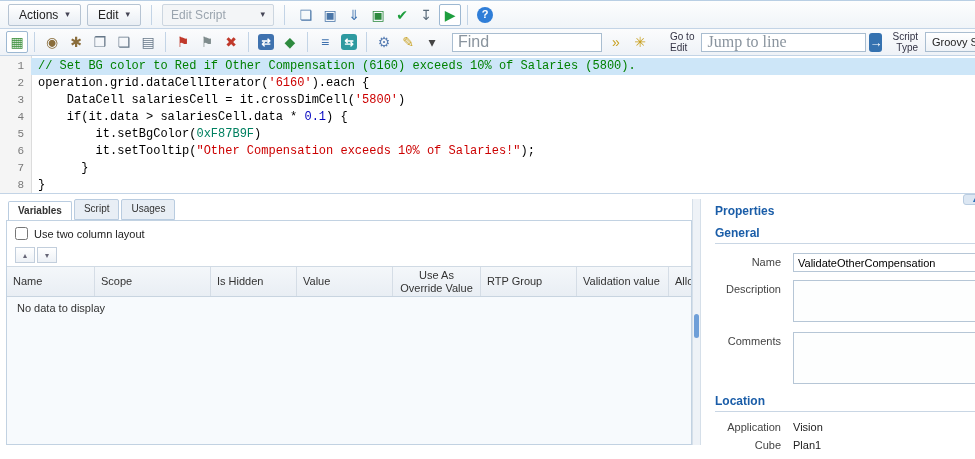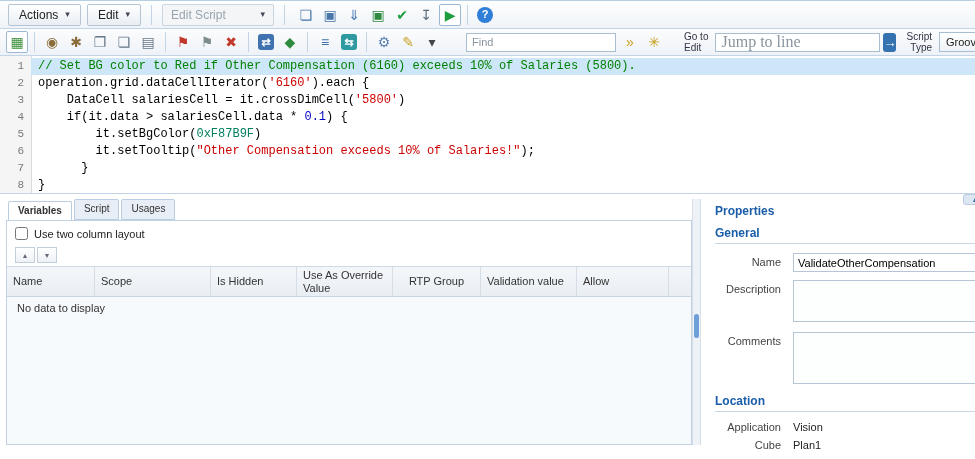--- a/index.html
+++ b/index.html
@@ -20,21 +20,21 @@
   .tbtn{width:22px;height:22px;display:inline-flex;align-items:center;justify-content:center;cursor:pointer;
     border:1px solid transparent;border-radius:2px}
   .tbtn.boxed{border:1px solid #9db8d2;background:#fff}
   .tbtn .glyph{font-size:14px;line-height:1}
   .glyph.pill{display:inline-flex;width:16px;height:16px;align-items:center;justify-content:center;
     border-radius:3px;font-size:11px;font-weight:bold}
   .glyph.pill.round{border-radius:50%}
 
   .toolbar2{height:27px;flex:0 0 27px;display:flex;align-items:center;gap:3px;padding:0 6px;
     background:linear-gradient(#fbfcfd,#eef2f7);border-bottom:1px solid #c3d4e6}
-  .find-input{width:150px;height:19px;border:1px solid #a9bdd0;padding:0 5px;font-size:11px;margin-left:20px;
+  .find-input{width:150px;height:19px;border:1px solid #a9bdd0;padding:0 5px;font-size:16px;margin-left:6px;
     font-family:"Liberation Sans",sans-serif}
   .jump-input{width:165px;height:19px;border:1px solid #a9bdd0;padding:0 5px;font-size:16px;text-align:left;
     font-family:Liberation Serif, serif}
   ::placeholder{color:#8a949e;opacity:1}
   .mini-label{font-size:10px;line-height:11px;color:#334;margin:0 4px;white-space:nowrap}
   .mini-label.right{text-align:right}
   .goto-gap{margin-left:16px}
   .go-btn{width:19px;height:19px;background:#3572b0;color:#fff;border-radius:3px;display:inline-flex;
     align-items:center;justify-content:center;font-size:13px;cursor:pointer}
   .select{height:20px;border:1px solid #a9bdd0;background:linear-gradient(#fff,#eef2f6);display:inline-flex;
@@ -290,20 +290,21 @@
           <label for="twocol">Use two column layout</label>
         </div>
         <div class="arrow-btns">
           <span class="arrow-btn">▴</span>
           <span class="arrow-btn">▾</span>
         </div>
         <div class="var-header" id="var-header">
             <div class="th">Name</div>
             <div class="th">Scope</div>
             <div class="th">Is Hidden</div>
+            <div class="th">Value</div>
             <div class="th">Use As Override Value</div>
             <div class="th">RTP Group</div>
             <div class="th">Validation value</div>
             <div class="th">Allow</div>
           </div>
         <div class="var-body">
           <span>No data to display</span>
         </div>
       </div>
     </div>

